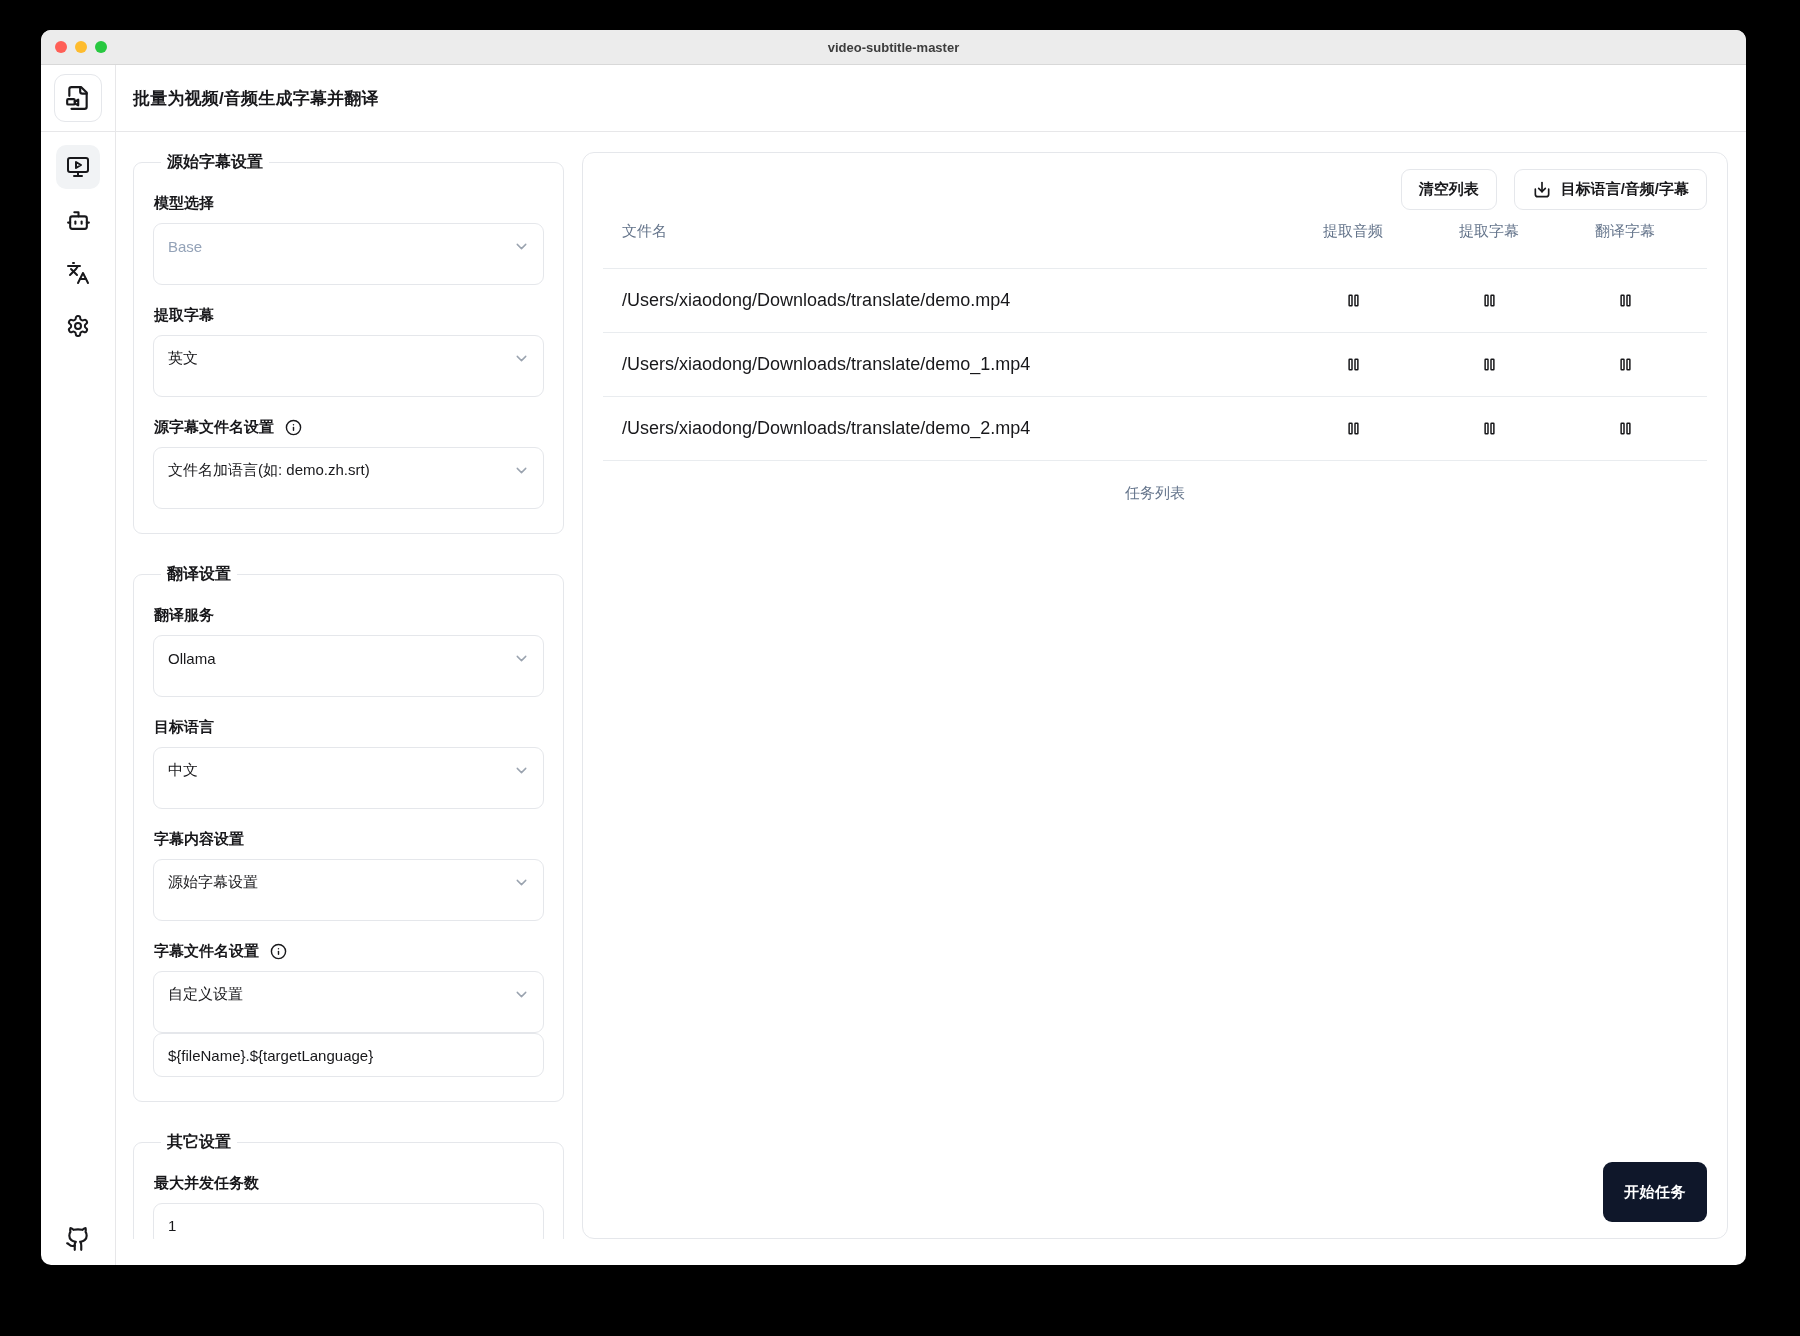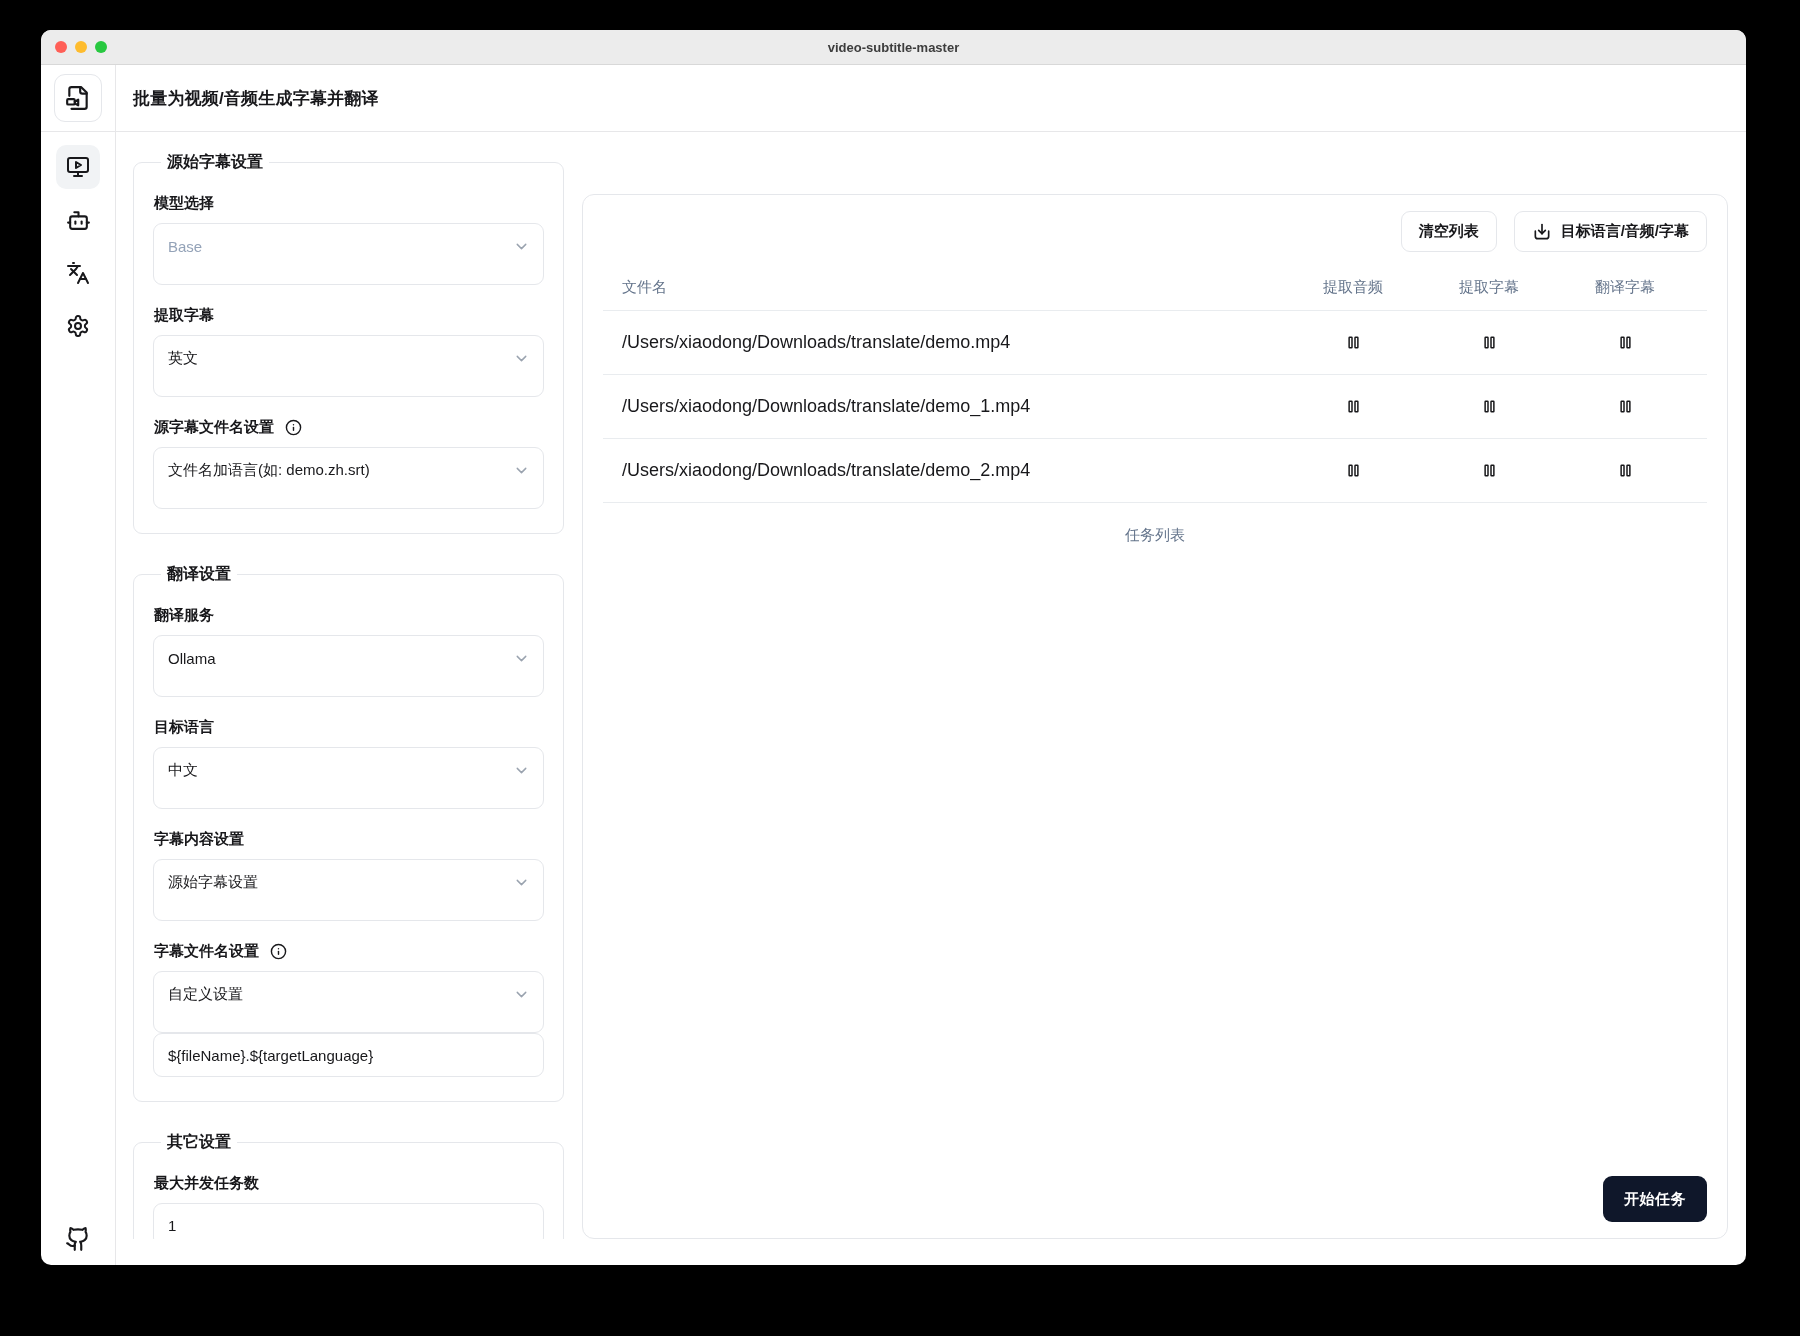--- a/index.html
+++ b/index.html
@@ -84,47 +84,47 @@
     border:1px solid #e5e7eb; border-radius:9px; padding:0 14px;
     font-size:15px; color:#18181b; background:#fff; outline:none;
     font-family:"Liberation Sans","DejaVu Sans",sans-serif;
   }
   .template-input { }
 
   
   .task-card {
     flex:1; margin-left:18px; border:1px solid #e5e7eb; border-radius:12px;
     position:relative; display:flex; flex-direction:column; padding:16px 20px;
-    min-width:0; box-sizing:border-box;margin-top:42px;
+    min-width:0; box-sizing:border-box;
   }
   .card-toolbar { display:flex; justify-content:flex-end; gap:17px; }
   .btn-outline {
     height:41px; border:1px solid #e5e7eb; background:#fff; border-radius:9px;
     font-size:15px; font-weight:600; color:#18181b;
     display:inline-flex; align-items:center; gap:9px; padding:0 17px; cursor:pointer;
     font-family:inherit;
   }
   .file-table { margin-top:12px; }
   .t-head {
-    display:flex; align-items:center; height:46px;
+    display:flex; align-items:flex-start; height:46px;
     color:#64748b; font-size:15px; font-weight:500; border-bottom:1px solid #e9ecef;
   }
   .t-row {
     display:flex; align-items:center; height:63px;
     font-size:18px; color:#18181b; border-bottom:1px solid #e9ecef;
   }
   .col-file { flex:1; padding-left:19px; min-width:0; white-space:nowrap; overflow:hidden; text-overflow:ellipsis; }
   .col-status { width:136px; display:flex; justify-content:center; flex-shrink:0; }
   .col-status.last { margin-right:14px; }
   .pause-btn { background:none; border:none; padding:4px; cursor:pointer; color:#18181b; display:flex; }
   .task-list-link { text-align:center; color:#64748b; font-size:15px; margin-top:23px; cursor:pointer; }
   .btn-start {
     position:absolute; right:20px; bottom:16px;
     background:#0f172a; color:#fff; border:none; border-radius:9px;
-    height:46px; padding:0 21px; font-size:15px; font-weight:700; cursor:pointer;
+    height:60px; padding:0 21px; font-size:15px; font-weight:700; cursor:pointer;
     font-family:inherit; letter-spacing:.5px;
   }
 </style>
 </head>
 <body>
 
 <div class="window">
 
   <div class="titlebar">
     <div class="lights">

